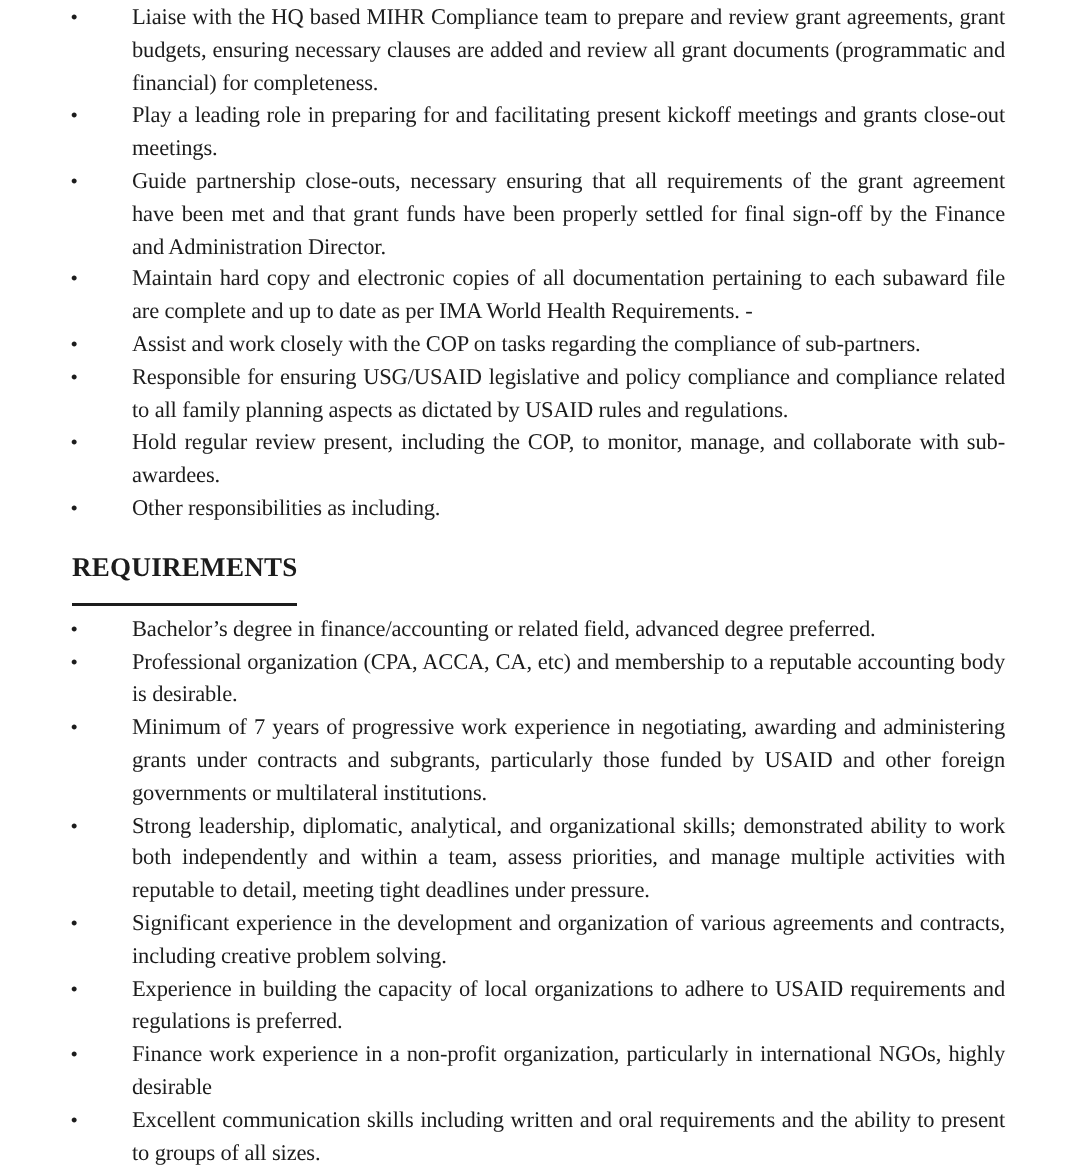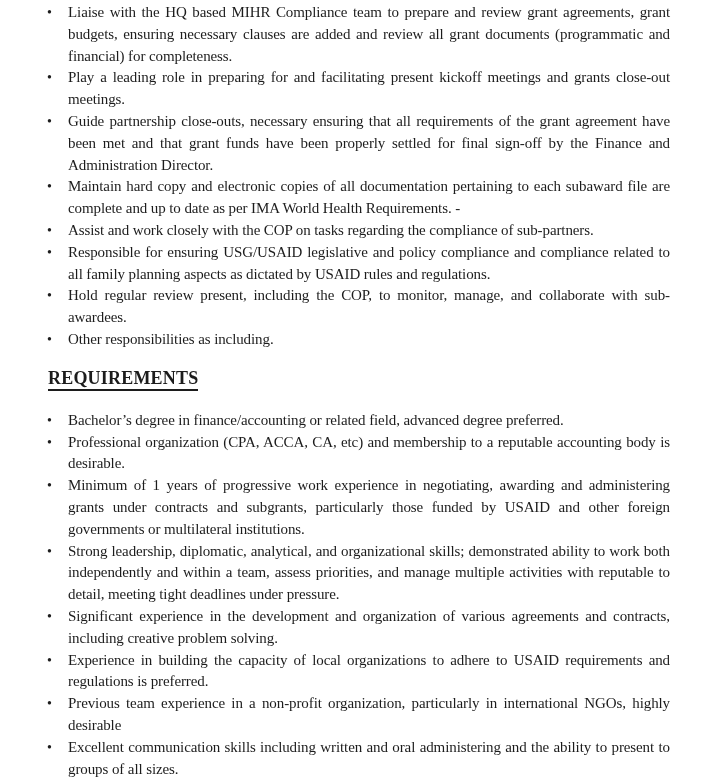--- a/index.html
+++ b/index.html
@@ -31,31 +31,32 @@
     align-items: flex-start;
   }
   ul.doc-list .bullet {
     flex: 0 0 21px;
     width: 21px;
     font-size: 14px;
   }
   ul.doc-list .itext {
     flex: 1 1 auto;
     text-align: justify;
+    margin-left: 20px;
   }
   h2.req-heading {
     margin: 15px 0 20px 1px;
     font-size: 18px;
     line-height: 24px;
     font-weight: bold;
     letter-spacing: 0.2px;
   }
   h2.req-heading .hline {
     border-bottom: 2px solid #1c1c1c;
-    padding-bottom: 1px;
+    padding-bottom: 14px;
   }
 </style>
 </head>
 <body>
 
 <div class="page">
 
   <ul class="doc-list">
     <li>
       <span class="bullet">•</span>
@@ -99,37 +100,37 @@
     <li>
       <span class="bullet">•</span>
       <span class="itext">Bachelor’s degree in finance/accounting or related field, advanced degree preferred.</span>
     </li>
     <li>
       <span class="bullet">•</span>
       <span class="itext">Professional organization (CPA, ACCA, CA, etc) and membership to a reputable accounting body is desirable.</span>
     </li>
     <li>
       <span class="bullet">•</span>
-      <span class="itext">Minimum of 1 years of progressive work experience in negotiating, awarding and administering grants under contracts and subgrants, particularly those funded by USAID and other foreign governments or multilateral institutions.</span>
+      <span class="itext">Minimum of 7 years of progressive work experience in negotiating, awarding and administering grants under contracts and subgrants, particularly those funded by USAID and other foreign governments or multilateral institutions.</span>
     </li>
     <li>
       <span class="bullet">•</span>
       <span class="itext">Strong leadership, diplomatic, analytical, and organizational skills; demonstrated ability to work both independently and within a team, assess priorities, and manage multiple activities with reputable to detail, meeting tight deadlines under pressure.</span>
     </li>
     <li>
       <span class="bullet">•</span>
       <span class="itext">Significant experience in the development and organization of various agreements and contracts, including creative problem solving.</span>
     </li>
     <li>
       <span class="bullet">•</span>
       <span class="itext">Experience in building the capacity of local organizations to adhere to USAID requirements and regulations is preferred.</span>
     </li>
     <li>
       <span class="bullet">•</span>
-      <span class="itext">Previous team experience in a non-profit organization, particularly in international NGOs, highly desirable</span>
+      <span class="itext">Finance work experience in a non-profit organization, particularly in international NGOs, highly desirable</span>
     </li>
     <li>
       <span class="bullet">•</span>
-      <span class="itext">Excellent communication skills including written and oral administering and the ability to present to groups of all sizes.</span>
+      <span class="itext">Excellent communication skills including written and oral requirements and the ability to present to groups of all sizes.</span>
     </li>
   </ul>
 
 </div>
 
 </body></html>

